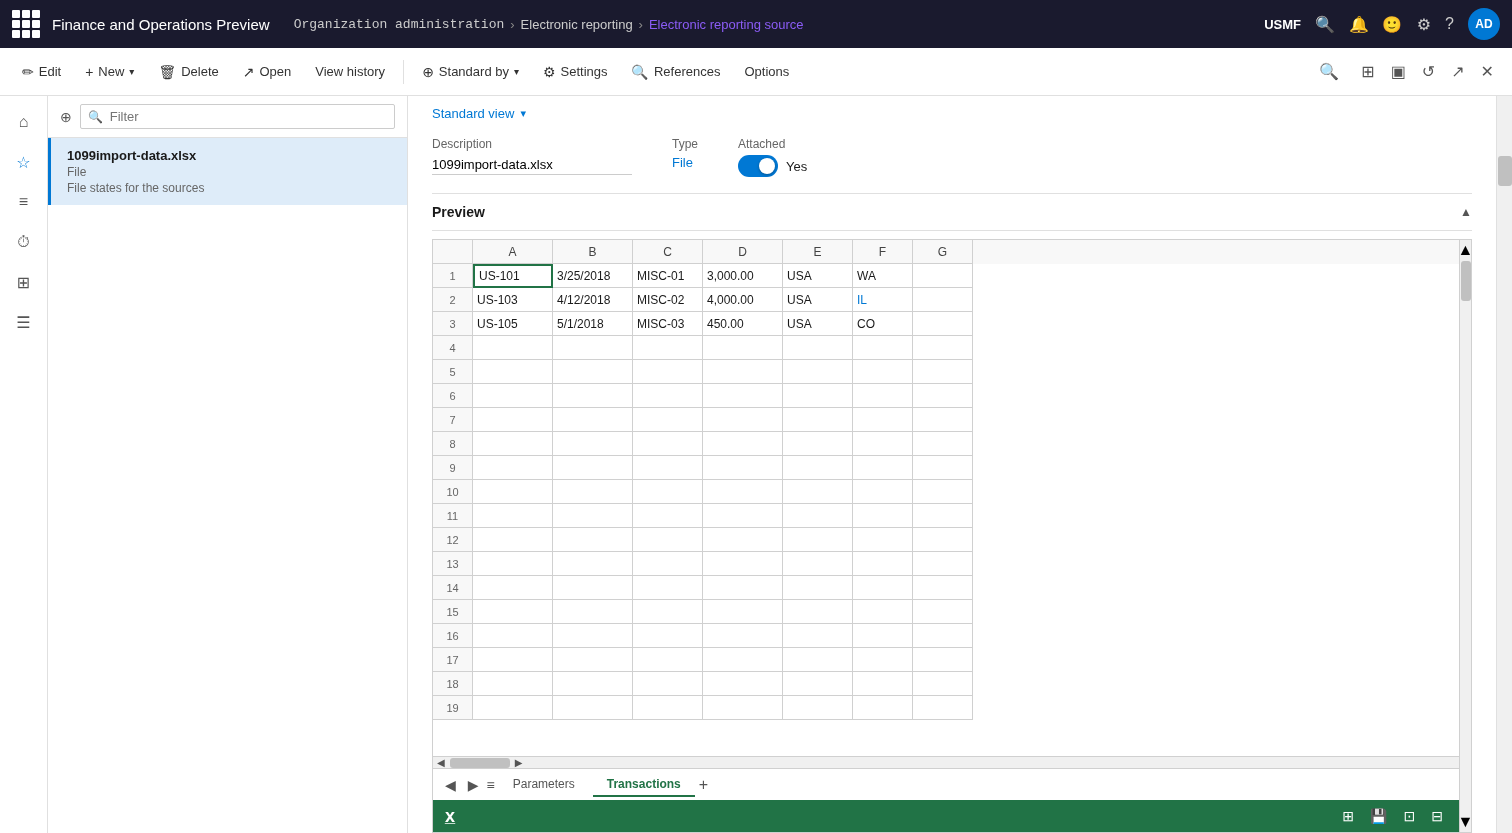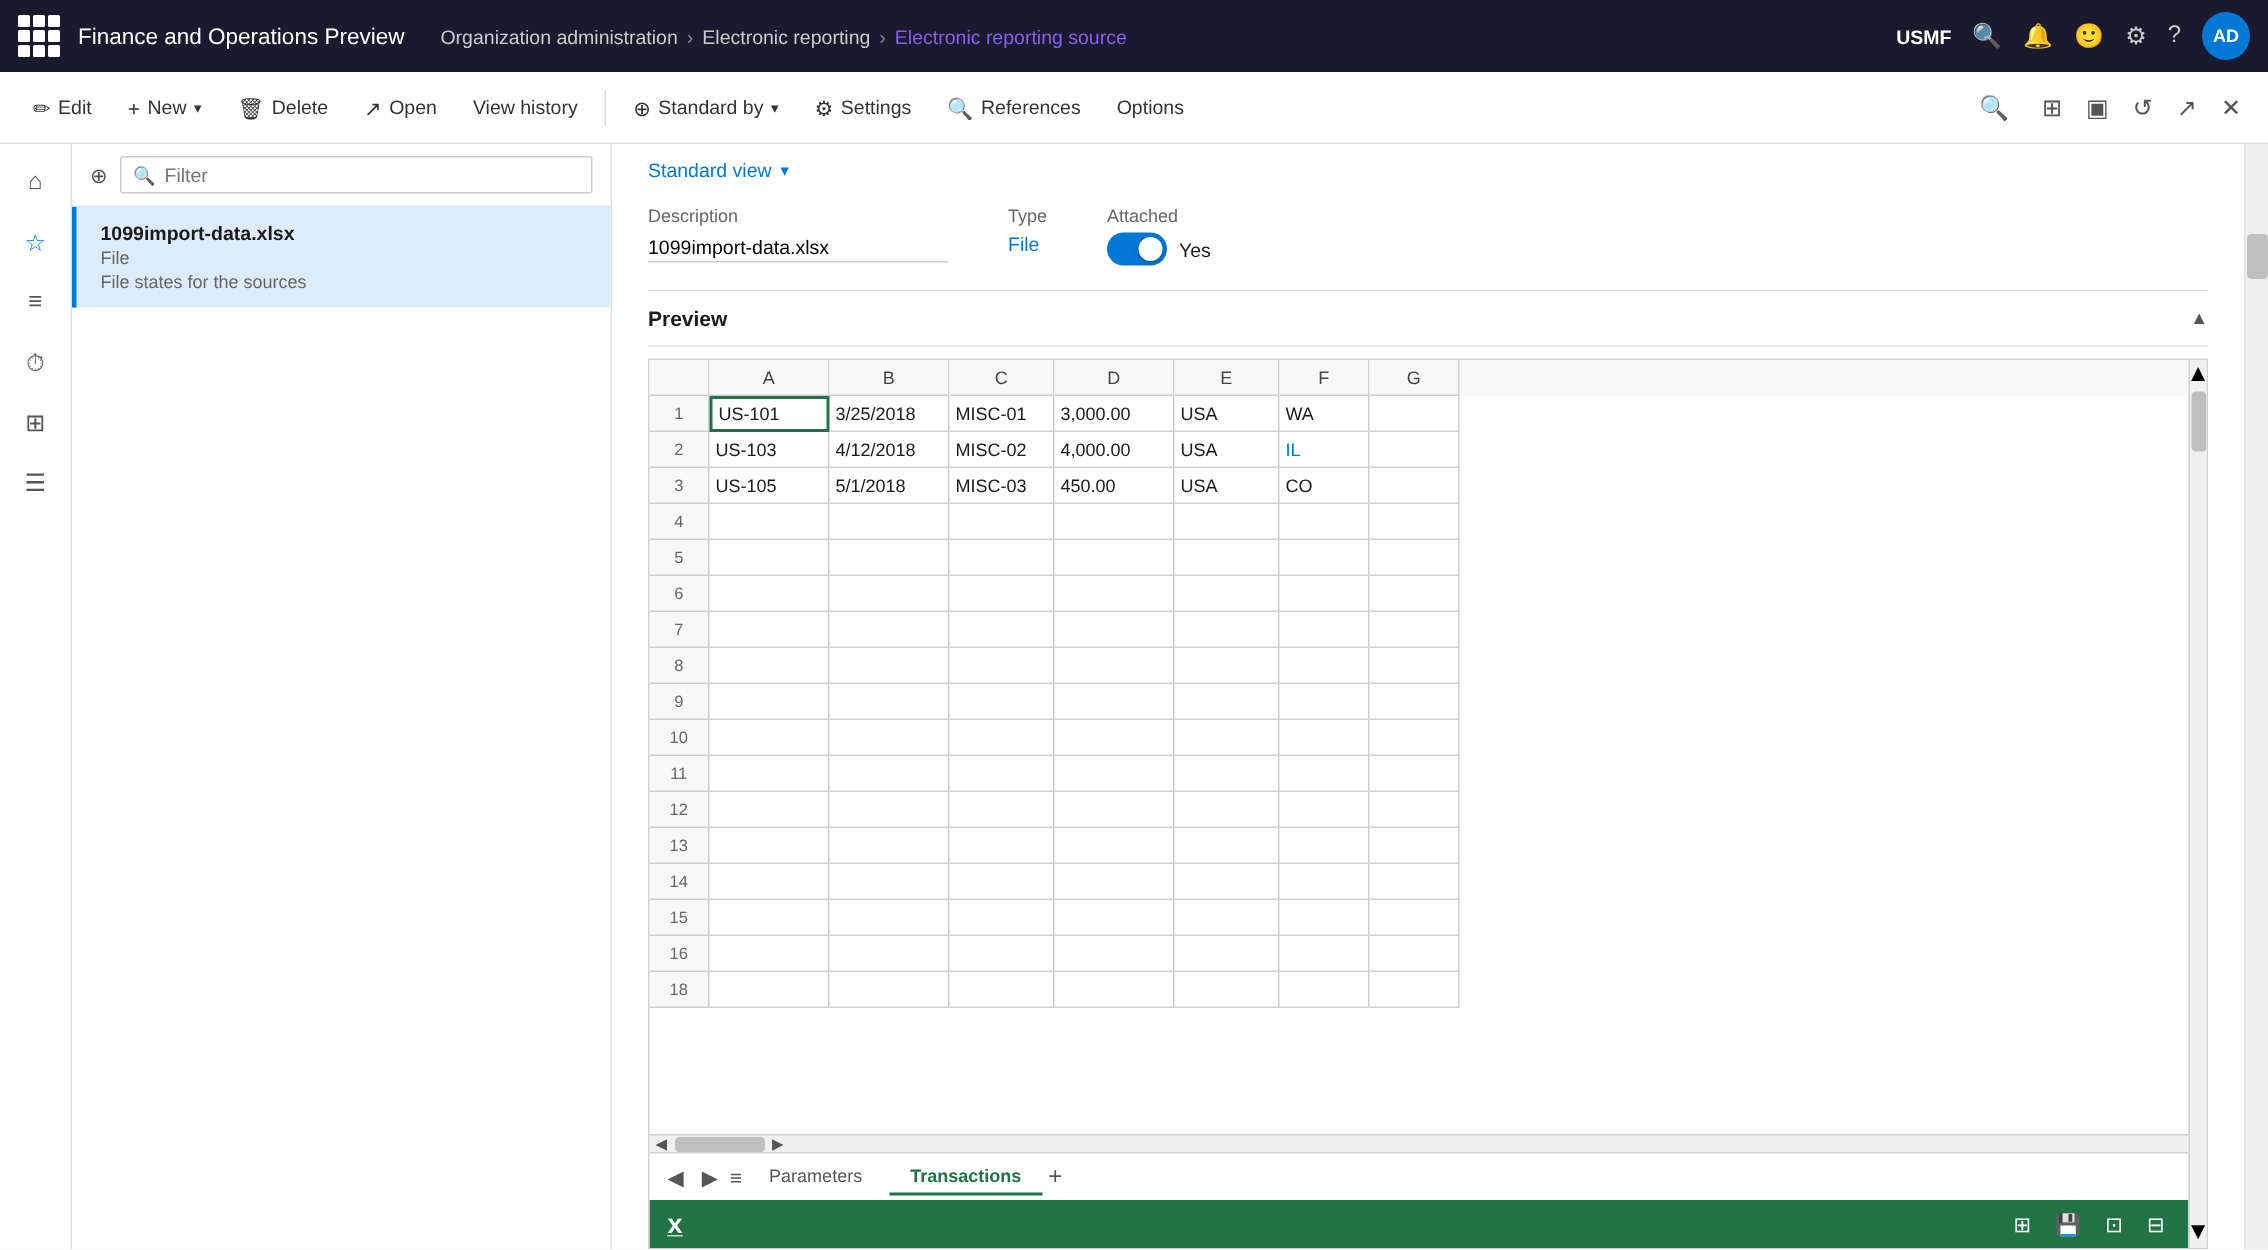--- a/index.html
+++ b/index.html
@@ -267,21 +267,21 @@
       <span></span>
     <span></span>
       <span></span>
       <span></span>
     <span></span>
       <span></span>
       <span></span>
   </div>
   <span class="app-title">Finance and Operations Preview</span>
   <div class="breadcrumb">
-    <span style="color:#ccc;cursor:pointer;font-size:13px;">Organization administration</span>
+    <span style="color:#ccc;cursor:pointer;font-size:13px;font-family:Liberation Mono, monospace;">Organization administration</span>
     <span class="breadcrumb-sep">›</span>
     <span style="color:#ccc;cursor:pointer;font-size:13px;">Electronic reporting</span>
     <span class="breadcrumb-sep">›</span>
     <span style="color:#8b5cf6;cursor:pointer;font-size:13px;">Electronic reporting source</span>
   </div>
   <div class="top-bar-right">
     <span class="org">USMF</span>
     <span class="top-bar-icon">🔍</span>
     <span class="top-bar-icon">🔔</span>
     <span class="top-bar-icon">🙂</span>
@@ -567,21 +567,41 @@
                   <div class="ss-row-num">16</div>
                   <div class="ss-cell" style="width: 80px; min-width: 80px;"></div>
                   <div class="ss-cell" style="width: 80px; min-width: 80px;"></div>
                   <div class="ss-cell" style="width: 70px; min-width: 70px;"></div>
                   <div class="ss-cell" style="width: 80px; min-width: 80px;"></div>
                   <div class="ss-cell" style="width: 70px; min-width: 70px;"></div>
                   <div class="ss-cell" style="width: 60px; min-width: 60px;"></div>
                   <div class="ss-cell" style="width: 60px; min-width: 60px;"></div>
                 </div>
                 <div class="ss-row">
+                  <div class="ss-row-num">17</div>
+                  <div class="ss-cell" style="width: 80px; min-width: 80px;"></div>
+                  <div class="ss-cell" style="width: 80px; min-width: 80px;"></div>
+                  <div class="ss-cell" style="width: 70px; min-width: 70px;"></div>
+                  <div class="ss-cell" style="width: 80px; min-width: 80px;"></div>
+                  <div class="ss-cell" style="width: 70px; min-width: 70px;"></div>
+                  <div class="ss-cell" style="width: 60px; min-width: 60px;"></div>
+                  <div class="ss-cell" style="width: 60px; min-width: 60px;"></div>
+                </div>
+                <div class="ss-row">
                   <div class="ss-row-num">18</div>
+                  <div class="ss-cell" style="width: 80px; min-width: 80px;"></div>
+                  <div class="ss-cell" style="width: 80px; min-width: 80px;"></div>
+                  <div class="ss-cell" style="width: 70px; min-width: 70px;"></div>
+                  <div class="ss-cell" style="width: 80px; min-width: 80px;"></div>
+                  <div class="ss-cell" style="width: 70px; min-width: 70px;"></div>
+                  <div class="ss-cell" style="width: 60px; min-width: 60px;"></div>
+                  <div class="ss-cell" style="width: 60px; min-width: 60px;"></div>
+                </div>
+                <div class="ss-row">
+                  <div class="ss-row-num">19</div>
                   <div class="ss-cell" style="width: 80px; min-width: 80px;"></div>
                   <div class="ss-cell" style="width: 80px; min-width: 80px;"></div>
                   <div class="ss-cell" style="width: 70px; min-width: 70px;"></div>
                   <div class="ss-cell" style="width: 80px; min-width: 80px;"></div>
                   <div class="ss-cell" style="width: 70px; min-width: 70px;"></div>
                   <div class="ss-cell" style="width: 60px; min-width: 60px;"></div>
                   <div class="ss-cell" style="width: 60px; min-width: 60px;"></div>
                 </div>
               </div>
           </div>

